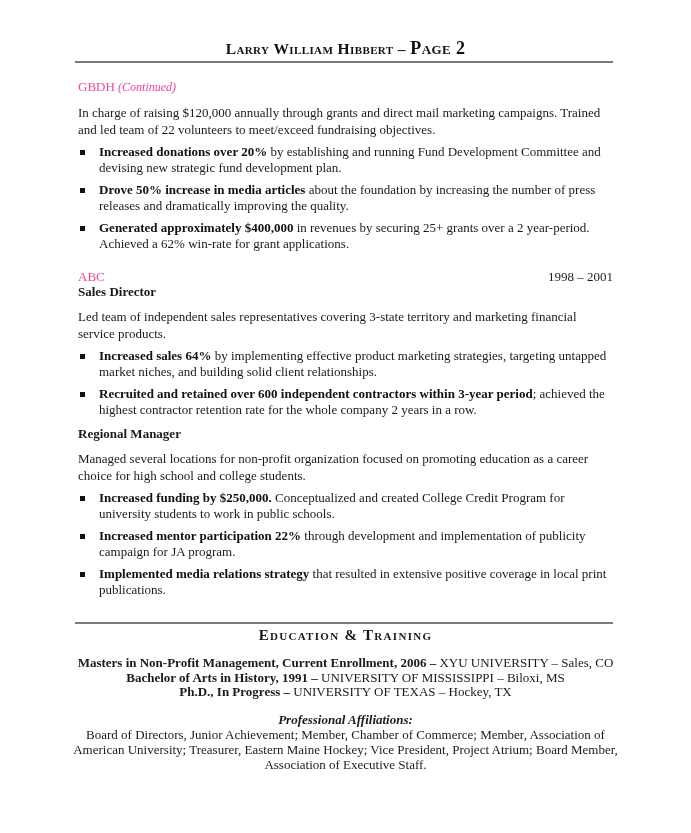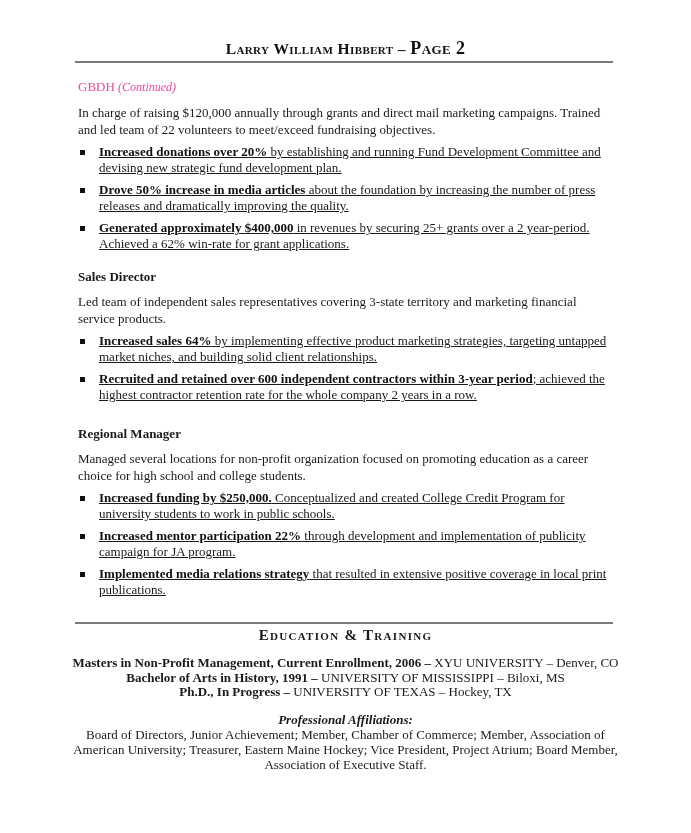--- a/index.html
+++ b/index.html
@@ -84,21 +84,20 @@
       list-style: none;
       margin: 6px 0 0 0;
       padding: 0;
     }
     .bullets li {
       position: relative;
       padding-left: 21px;
       line-height: 16px;
       margin-bottom: 6px;
       font-size: 13px;
-      text-decoration: underline;
     }
     .bullets li .sq {
       position: absolute;
       left: 2px;
       top: 6px;
       width: 5px;
       height: 5px;
       background: #111;
     }
     .bullets li b { color: #111; }
@@ -154,20 +153,24 @@
     </div>
     <div class="summary">In charge of raising $120,000 annually through grants and direct mail marketing campaigns. Trained and led team of 22 volunteers to meet/exceed fundraising objectives.</div>
     <ul class="bullets">
       <li><span class="sq"></span><b>Increased donations over 20%</b><span> by establishing and running Fund Development Committee and devising new strategic fund development plan.</span></li>
       <li><span class="sq"></span><b>Drove 50% increase in media articles</b><span> about the foundation by increasing the number of press releases and dramatically improving the quality.</span></li>
       <li><span class="sq"></span><b>Generated approximately $400,000</b><span> in revenues by securing 25+ grants over a 2 year-period. Achieved a 62% win-rate for grant applications.</span></li>
     </ul>
   </div>
 
   <div class="job" style="top:269px;">
+    <div class="job-head">
+      <span class="company">ABC</span>
+      <span class="dates">1998 – 2001</span>
+    </div>
     <div class="title">Sales Director</div>
     <div class="summary">Led team of independent sales representatives covering 3-state territory and marketing financial service products.</div>
     <ul class="bullets">
       <li><span class="sq"></span><b>Increased sales 64%</b><span> by implementing effective product marketing strategies, targeting untapped market niches, and building solid client relationships.</span></li>
       <li><span class="sq"></span><b>Recruited and retained over 600 independent contractors within 3-year period</b><span>; achieved the highest contractor retention rate for the whole company 2 years in a row.</span></li>
     </ul>
   </div>
 
   <div class="job" style="top:426px;">
     <div class="title">Regional Manager</div>
@@ -176,21 +179,21 @@
       <li><span class="sq"></span><b>Increased funding by $250,000.</b><span> Conceptualized and created College Credit Program for university students to work in public schools.</span></li>
       <li><span class="sq"></span><b>Increased mentor participation 22%</b><span> through development and implementation of publicity campaign for JA program.</span></li>
       <li><span class="sq"></span><b>Implemented media relations strategy</b><span> that resulted in extensive positive coverage in local print publications.</span></li>
     </ul>
   </div>
 
   <div class="rule edu"></div>
   <div class="edu-title">Education &amp; Training</div>
 
   <div class="edu-list">
-    <div><b>Masters in Non-Profit Management, Current Enrollment, 2006 – </b><span>XYU UNIVERSITY – Denver, CO</span></div>
+    <div><b>Masters in Non-Profit Management, Current Enrollment, 2006 – </b><span>XYU UNIVERSITY – Sales, CO</span></div>
     <div><b>Bachelor of Arts in History, 1991 – </b><span>UNIVERSITY OF MISSISSIPPI – Biloxi, MS</span></div>
     <div><b>Ph.D., In Progress – </b><span>UNIVERSITY OF TEXAS – Hockey, TX</span></div>
   </div>
 
   <div class="affil">
     <div class="affil-title">Professional Affiliations:</div>
     <div>Board of Directors, Junior Achievement; Member, Chamber of Commerce; Member, Association of American University; Treasurer, Eastern Maine Hockey; Vice President, Project Atrium; Board Member, Association of Executive Staff.</div>
   </div>
 
 </div>

